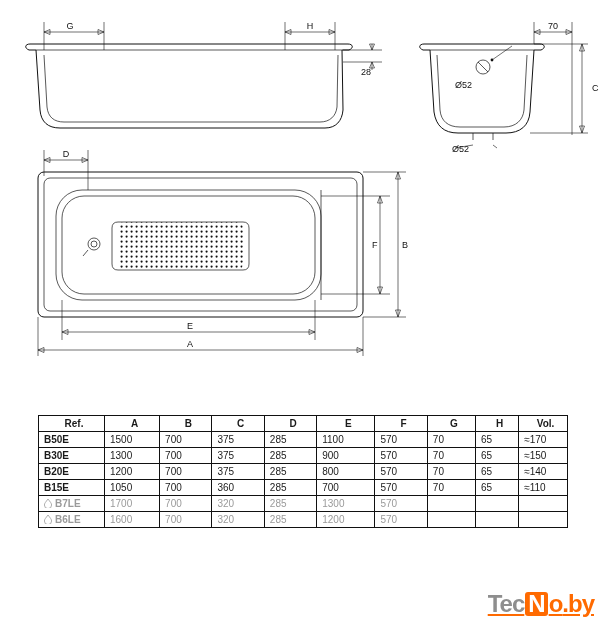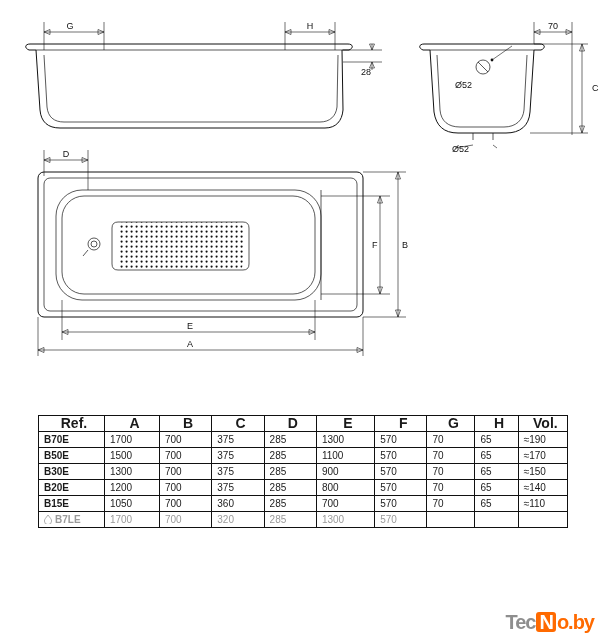--- a/index.html
+++ b/index.html
@@ -33,44 +33,45 @@
     height:15px;
     line-height:15px;
     padding:0 0 0 5px;
     text-align:left;
     white-space:nowrap;
     background:#fff;
   }
   table.spec th{
     text-align:center;
     font-weight:bold;
-    font-size:14px;
+    font-size:10px;
   }
   table.spec td.ref{font-weight:bold;}
   table.spec td.num{text-align:left;}
   .drop{
     display:inline-block;
     width:8px;height:9px;
     vertical-align:-1px;
     margin-right:3px;
   }
   .fade td{color:#9a9a9a;border-color:#bdbdbd;}
   .fade2 td{color:#cfcfcf;border-color:#dadada;}
 
   
   .wm{
     position:absolute;
-    right:12px;bottom:8px;
+    right:12px;bottom:24px;
     font-family:"Liberation Sans", sans-serif;
     font-weight:bold;
-    font-size:20px;
+    font-size:24px;
     letter-spacing:-1px;
     color:#ff6a00;
     line-height:1;
     user-select:none;
+    text-decoration:underline;
   }
   .wm .grey{color:#8e8e8e;}
   .wm .dotbox{
     display:inline-block;
     background:#ff6a00;
     color:#fff;
     border-radius:3px;
     padding:0 3px;
     margin:0 1px;
   }
@@ -254,32 +255,20 @@
           <th style="width:54px">D</th>
           <th style="width:60px">E</th>
           <th style="width:54px">F</th>
           <th style="width:50px">G</th>
           <th style="width:44px">H</th>
           <th style="width:48px">Vol.</th>
         </tr>
       </thead>
       <tbody>
           <tr>
-            <td class="ref">B70E</td>
-            <td class="num">1700</td>
-            <td class="num">700</td>
-            <td class="num">375</td>
-            <td class="num">285</td>
-            <td class="num">1300</td>
-            <td class="num">570</td>
-            <td class="num">70</td>
-            <td class="num">65</td>
-            <td class="num">≈190</td>
-          </tr>
-          <tr>
             <td class="ref">B50E</td>
             <td class="num">1500</td>
             <td class="num">700</td>
             <td class="num">375</td>
             <td class="num">285</td>
             <td class="num">1100</td>
             <td class="num">570</td>
             <td class="num">70</td>
             <td class="num">65</td>
             <td class="num">≈170</td>
@@ -327,20 +316,34 @@
             <td class="num">1700</td>
             <td class="num">700</td>
             <td class="num">320</td>
             <td class="num">285</td>
             <td class="num">1300</td>
             <td class="num">570</td>
             <td class="num"></td>
             <td class="num"></td>
             <td class="num"></td>
           </tr>
+          <tr class="fade">
+            <td class="ref"><span class="drop"><svg width="8" height="9" viewBox="0 0 8 9">
+                  <path d="M4 0 C6.2 3 7.6 4.3 7.6 6 A3.6 3.6 0 0 1 0.4 6 C0.4 4.3 1.8 3 4 0 Z" fill="none" stroke="#9a9a9a" stroke-width="0.8"></path>
+                </svg></span>B6LE</td>
+            <td class="num">1600</td>
+            <td class="num">700</td>
+            <td class="num">320</td>
+            <td class="num">285</td>
+            <td class="num">1200</td>
+            <td class="num">570</td>
+            <td class="num"></td>
+            <td class="num"></td>
+            <td class="num"></td>
+          </tr>
         </tbody>
     </table>
   </div>
 
   <div class="wmbg"></div>
   <div class="wm">
     <span class="grey">Tec</span><span class="dotbox">N</span><span>o</span><span>.by</span>
   </div>
 
 </div>

